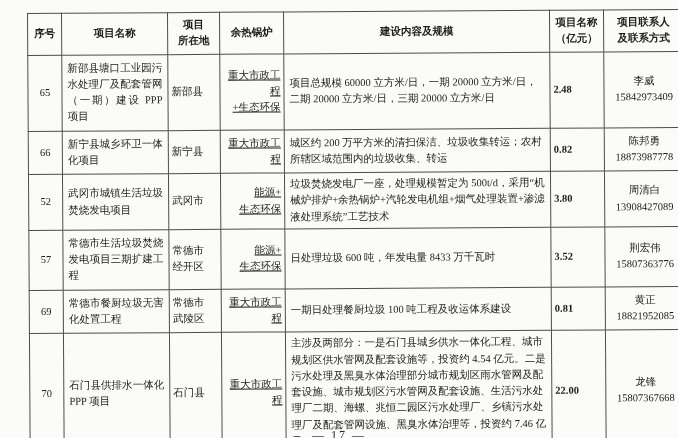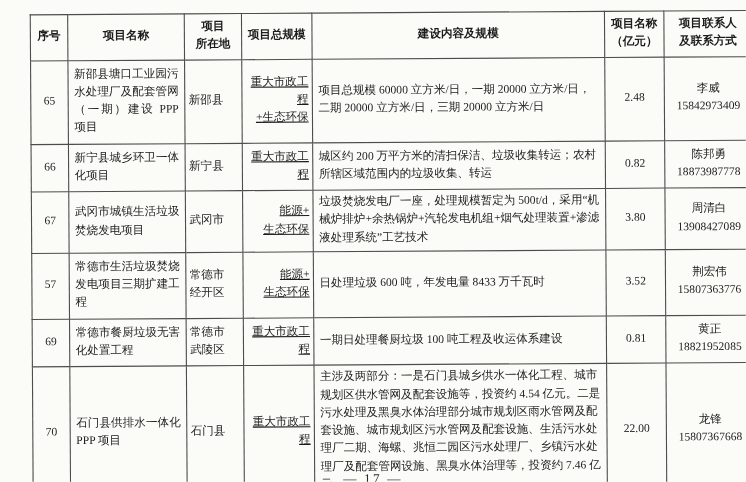--- a/index.html
+++ b/index.html
@@ -30,21 +30,21 @@
   .col-loc{width:52px;}
   .col-ind{width:64px;}
   .col-content{width:266px;}
   .col-inv{width:54px;}
   .col-contact{width:80px;}
   td.cell-no{text-align:center;}
   td.cell-name{text-align:justify;text-justify:inter-character;padding:5px 5px;}
   td.cell-loc{}
   td.cell-ind{text-align:right;white-space:pre-line;text-decoration:underline;}
   td.cell-content{text-align:left;padding:3px 5px;}
-  td.cell-inv{text-align:center;}
+  td.cell-inv{text-align:left;font-weight:bold;}
   td.cell-contact{text-align:center;}
   .contact-name,.contact-phone{display:block;}
   .page-footer{
     position:absolute;left:0;top:428px;width:678px;
     text-align:center;font-size:12px;color:#2a2a2a;
     letter-spacing:2px;
   }
 </style>
 </head>
 <body>
@@ -59,21 +59,21 @@
       <col class="col-content">
         <col class="col-inv">
         <col class="col-contact">
     </colgroup>
     <thead>
       <tr>
         <th>序号</th>
         <th>项目名称</th>
         <th>项目
 所在地</th>
-        <th>项目总规模</th>
+        <th>余热锅炉</th>
         <th>建设内容及规模</th>
         <th>项目名称
 （亿元）</th>
         <th>项目联系人
 及联系方式</th>
       </tr>
     </thead>
     <tbody>
       <tr>
         <td class="cell-no">65</td>
@@ -94,21 +94,21 @@
         <td class="cell-loc" style="white-space: pre-line;">新宁县</td>
         <td class="cell-ind">重大市政工程</td>
         <td class="cell-content">城区约 200 万平方米的清扫保洁、垃圾收集转运；农村所辖区域范围内的垃圾收集、转运</td>
         <td class="cell-inv">0.82</td>
         <td class="cell-contact">
           <span class="contact-name">陈邦勇</span>
           <span class="contact-phone">18873987778</span>
         </td>
       </tr>
       <tr>
-        <td class="cell-no">67</td>
+        <td class="cell-no">52</td>
         <td class="cell-name">武冈市城镇生活垃圾焚烧发电项目</td>
         <td class="cell-loc" style="white-space: pre-line;">武冈市</td>
         <td class="cell-ind">能源+
 生态环保</td>
         <td class="cell-content">垃圾焚烧发电厂一座，处理规模暂定为 500t/d，采用“机械炉排炉+余热锅炉+汽轮发电机组+烟气处理装置+渗滤液处理系统”工艺技术</td>
         <td class="cell-inv">3.80</td>
         <td class="cell-contact">
           <span class="contact-name">周清白</span>
           <span class="contact-phone">13908427089</span>
         </td>

